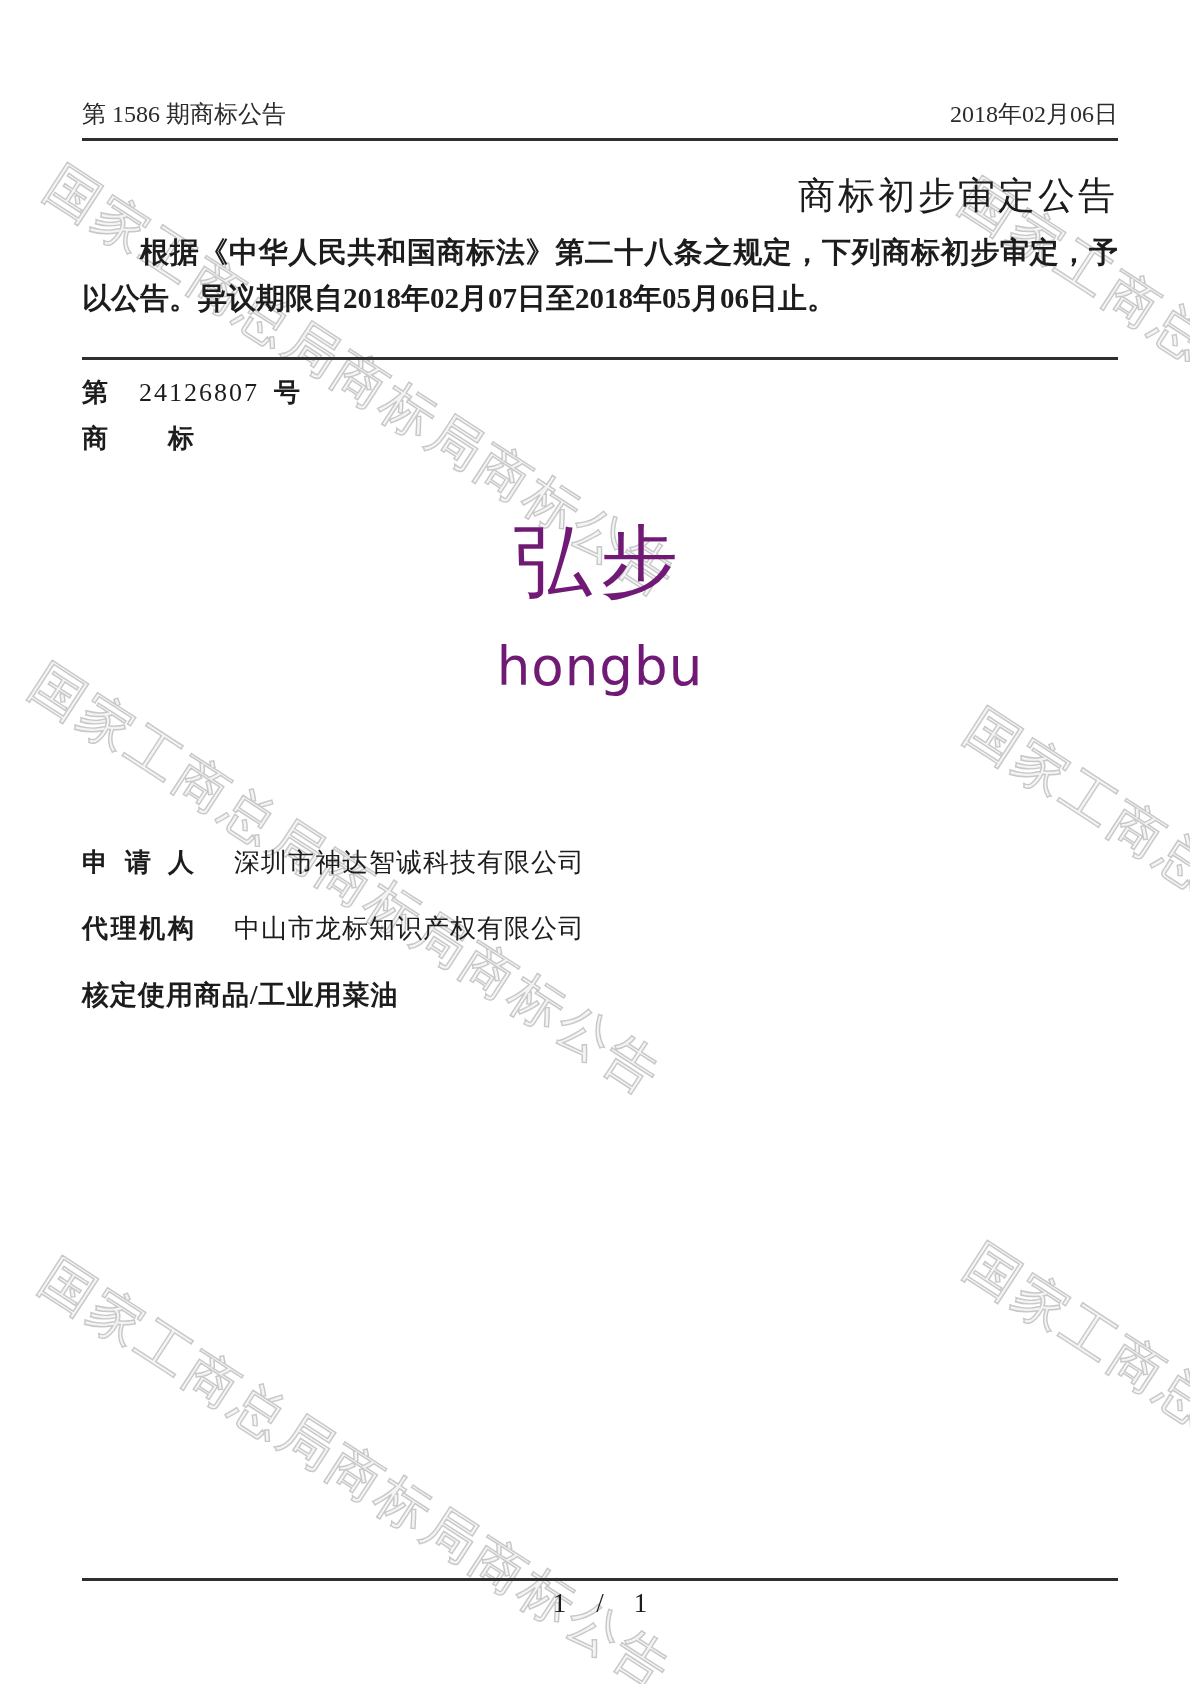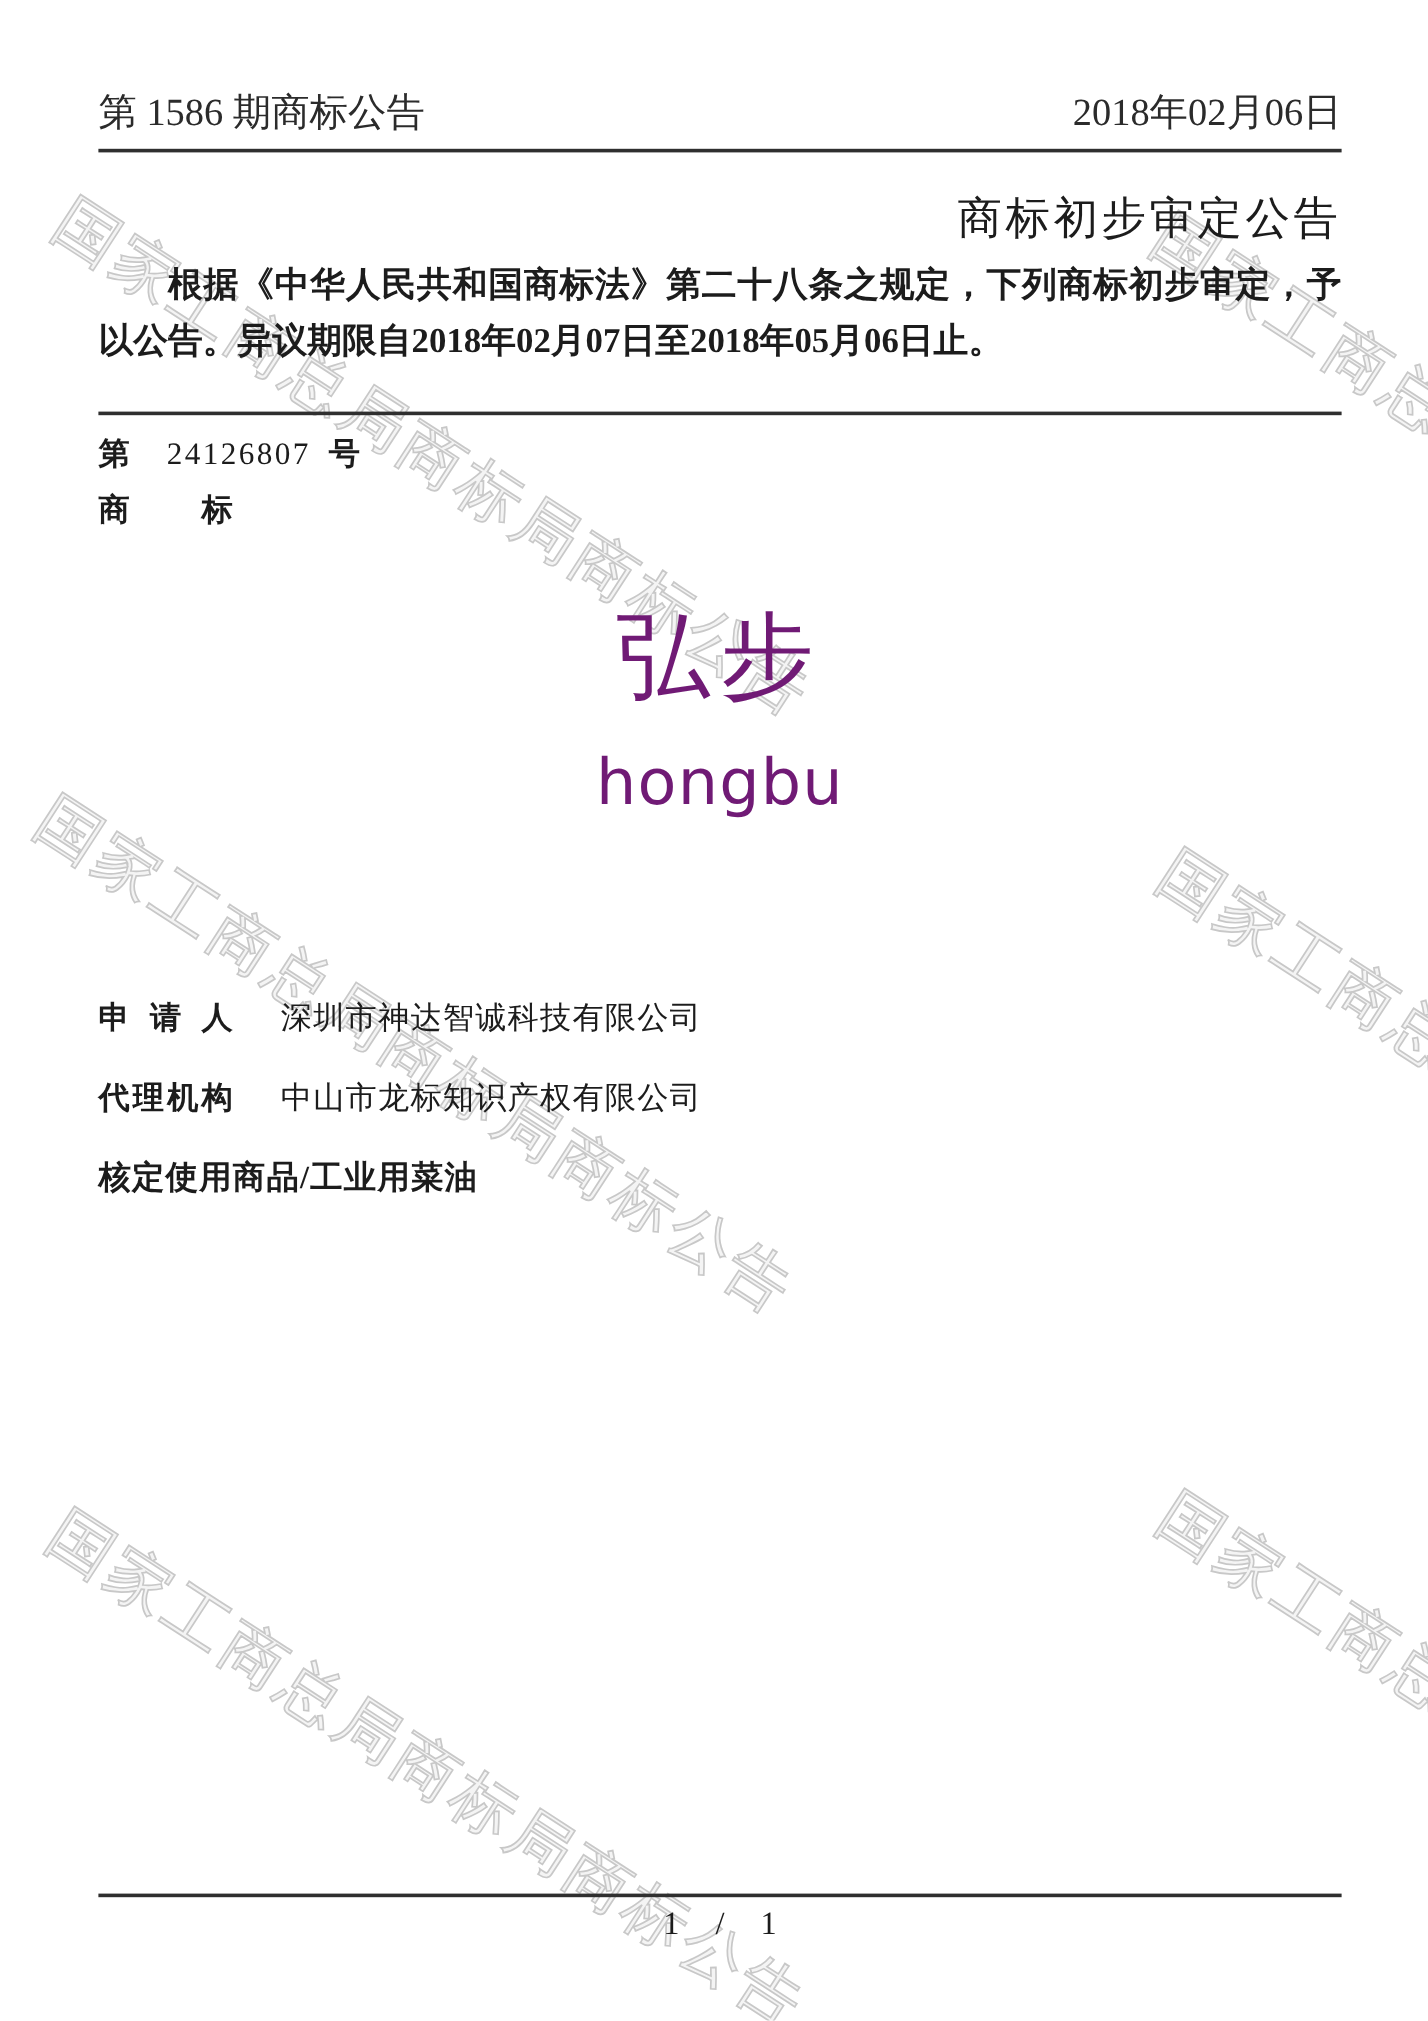--- a/index.html
+++ b/index.html
@@ -27,23 +27,23 @@
   }
   .wm1{left:70px;top:150px;}
   .wm2{left:985px;top:163px;}
   .wm3{left:55px;top:648px;}
   .wm4{left:990px;top:693px;}
   .wm5{left:65px;top:1243px;}
   .wm6{left:990px;top:1228px;}
   
   .content{position:absolute;left:0;top:0;right:0;bottom:0;padding:0 72px 0 82px;z-index:1;}
   .header-row{
-    padding-top:72px;
+    padding-top:98px;
     display:flex;justify-content:space-between;
-    font-size:32px;color:#2b2b2b;
+    font-size:24px;color:#2b2b2b;
   }
   .rule{border:0;border-top:3px solid #2f2f2f;height:0;margin:0;}
   .rule1{margin-top:8px;}
   .doc-title{
     margin-top:30px;
     text-align:right;
     font-size:37px;font-weight:normal;letter-spacing:3px;
   }
   .intro{
     margin-top:8px;

